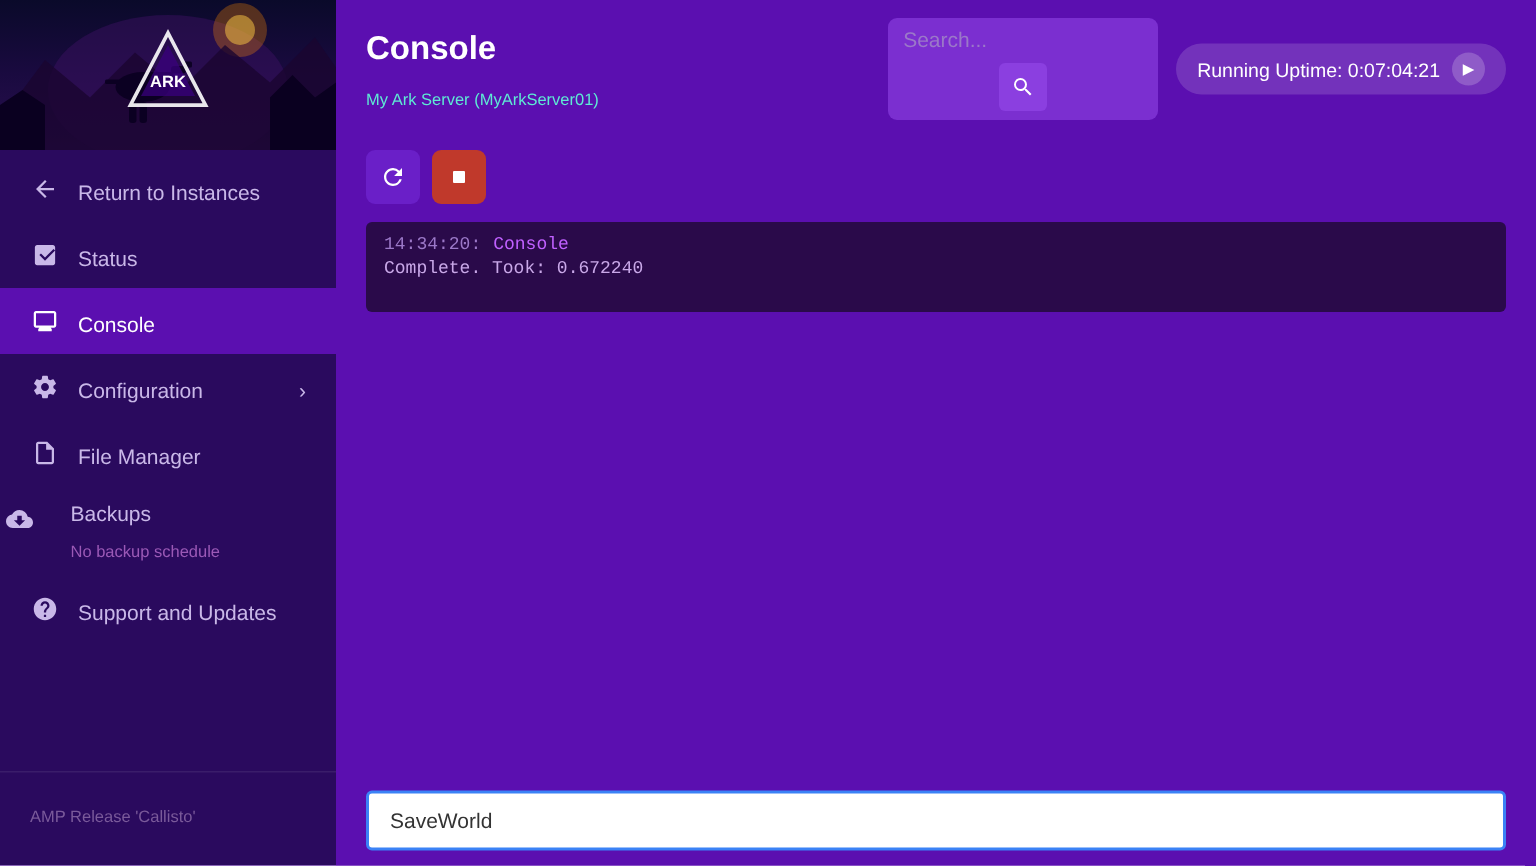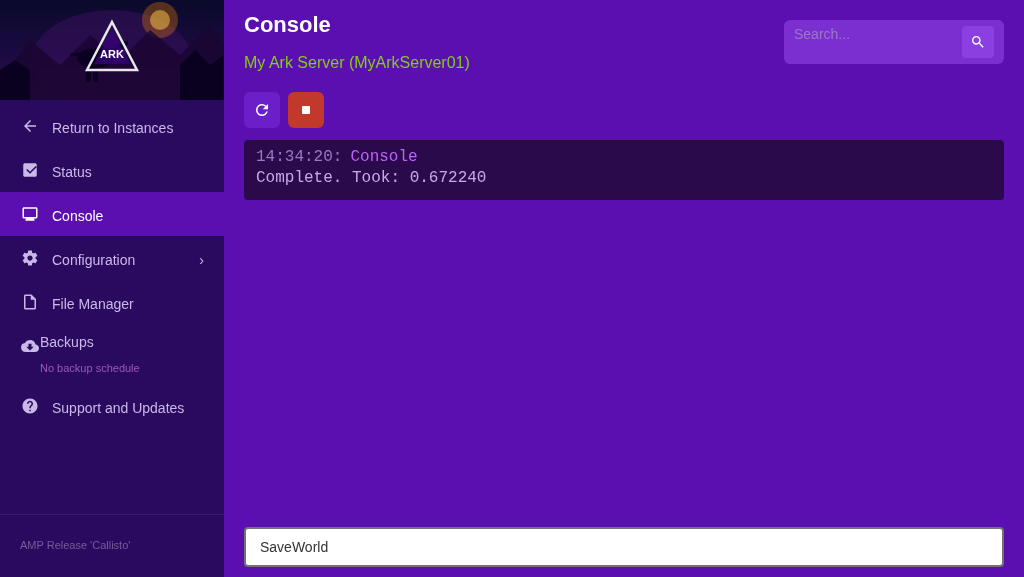--- a/index.html
+++ b/index.html
@@ -83,22 +83,22 @@
 
     .sidebar-item .chevron {
       margin-left: auto;
       font-size: 14px;
       color: #c9b8e8;
     }
 
     .sidebar-backups {
       display: flex;
       align-items: flex-start;
-      gap: 0;
-      padding: 10px 20px;
+      gap: 24px;
+      padding: 10px 3px;
       color: #c9b8e8;
       cursor: pointer;
       font-size: 14px;
       font-weight: 500;
     }
 
     .sidebar-backups .item-icon {
       width: 20px;
       height: 20px;
       display: flex;
@@ -156,38 +156,39 @@
       flex-direction: column;
     }
 
     .header-title {
       font-size: 22px;
       font-weight: 600;
       color: #ffffff;
     }
 
     .header-subtitle {
-      font-size: 16px;
-      color: #84cc16;
+      font-size: 11px;
+      color: #5eead4;
       margin-top: 16px;
     }
 
     .header-right {
       display: flex;
       align-items: center;
       gap: 12px;
     }
 
     .search-bar {
       display: flex;
-      align-items: flex-start;
+      align-items: center;
       background: #7b2fd0;
       border-radius: 6px;
       padding: 6px 10px;
       gap: 8px;
+      flex-direction: column;
     }
 
     .search-input {
       background: transparent;
       border: none;
       color: #c9a8e8;
       font-size: 14px;
       outline: none;
       width: 160px;
     }
@@ -270,21 +271,21 @@
       font-size: 14px;
     }
 
     
     .console-output {
       margin: 4px 20px 12px 20px;
       background: #2a0a4a;
       border-radius: 4px;
       padding: 8px 12px;
       font-family: 'Courier New', monospace;
-      font-size: 16px;
+      font-size: 12px;
       color: #c9a8e8;
       min-height: 60px;
       flex-shrink: 0;
     }
 
     .console-line {
       display: flex;
       gap: 8px;
     }
 
@@ -314,21 +315,21 @@
       position: absolute;
       bottom: 0;
       left: 0;
       right: 0;
       padding: 8px 20px 10px 20px;
     }
 
     .command-input {
       width: 100%;
       background: #ffffff;
-      border: 2px solid #737373;
+      border: 2px solid #3b82f6;
       border-radius: 4px;
       padding: 10px 14px;
       font-size: 14px;
       color: #333;
       outline: none;
     }
 
     
     .icon-svg {
       width: 18px;
@@ -479,20 +480,24 @@
       </div>
       <div class="header-right">
         <div class="search-bar">
           <input class="search-input" type="text" placeholder="Search..." style="">
           <button class="search-btn">
             <svg width="16" height="16" viewBox="0 0 24 24" fill="white">
                 <path d="M15.5 14h-.79l-.28-.27A6.471 6.471 0 0 0 16 9.5 6.5 6.5 0 1 0 9.5 16c1.61 0 3.09-.59 4.23-1.57l.27.28v.79l5 4.99L20.49 19l-4.99-5zm-6 0C7.01 14 5 11.99 5 9.5S7.01 5 9.5 5 14 7.01 14 9.5 11.99 14 9.5 14z"></path>
               </svg>
           </button>
         </div>
+        <div class="uptime-badge">
+          <span>Running Uptime: 0:07:04:21</span>
+          <div class="uptime-play">▶</div>
+        </div>
       </div>
     </div>
 
     <div class="main-toolbar">
       <button class="btn-restart" title="Restart">
         <svg width="18" height="18" viewBox="0 0 24 24" fill="white">
             <path d="M17.65 6.35A7.958 7.958 0 0 0 12 4c-4.42 0-7.99 3.58-7.99 8s3.57 8 7.99 8c3.73 0 6.84-2.55 7.73-6h-2.08A5.99 5.99 0 0 1 12 18c-3.31 0-6-2.69-6-6s2.69-6 6-6c1.66 0 3.14.69 4.22 1.78L13 11h7V4l-2.35 2.35z"></path>
           </svg>
       </button>
       <button class="btn-stop" title="Stop">

